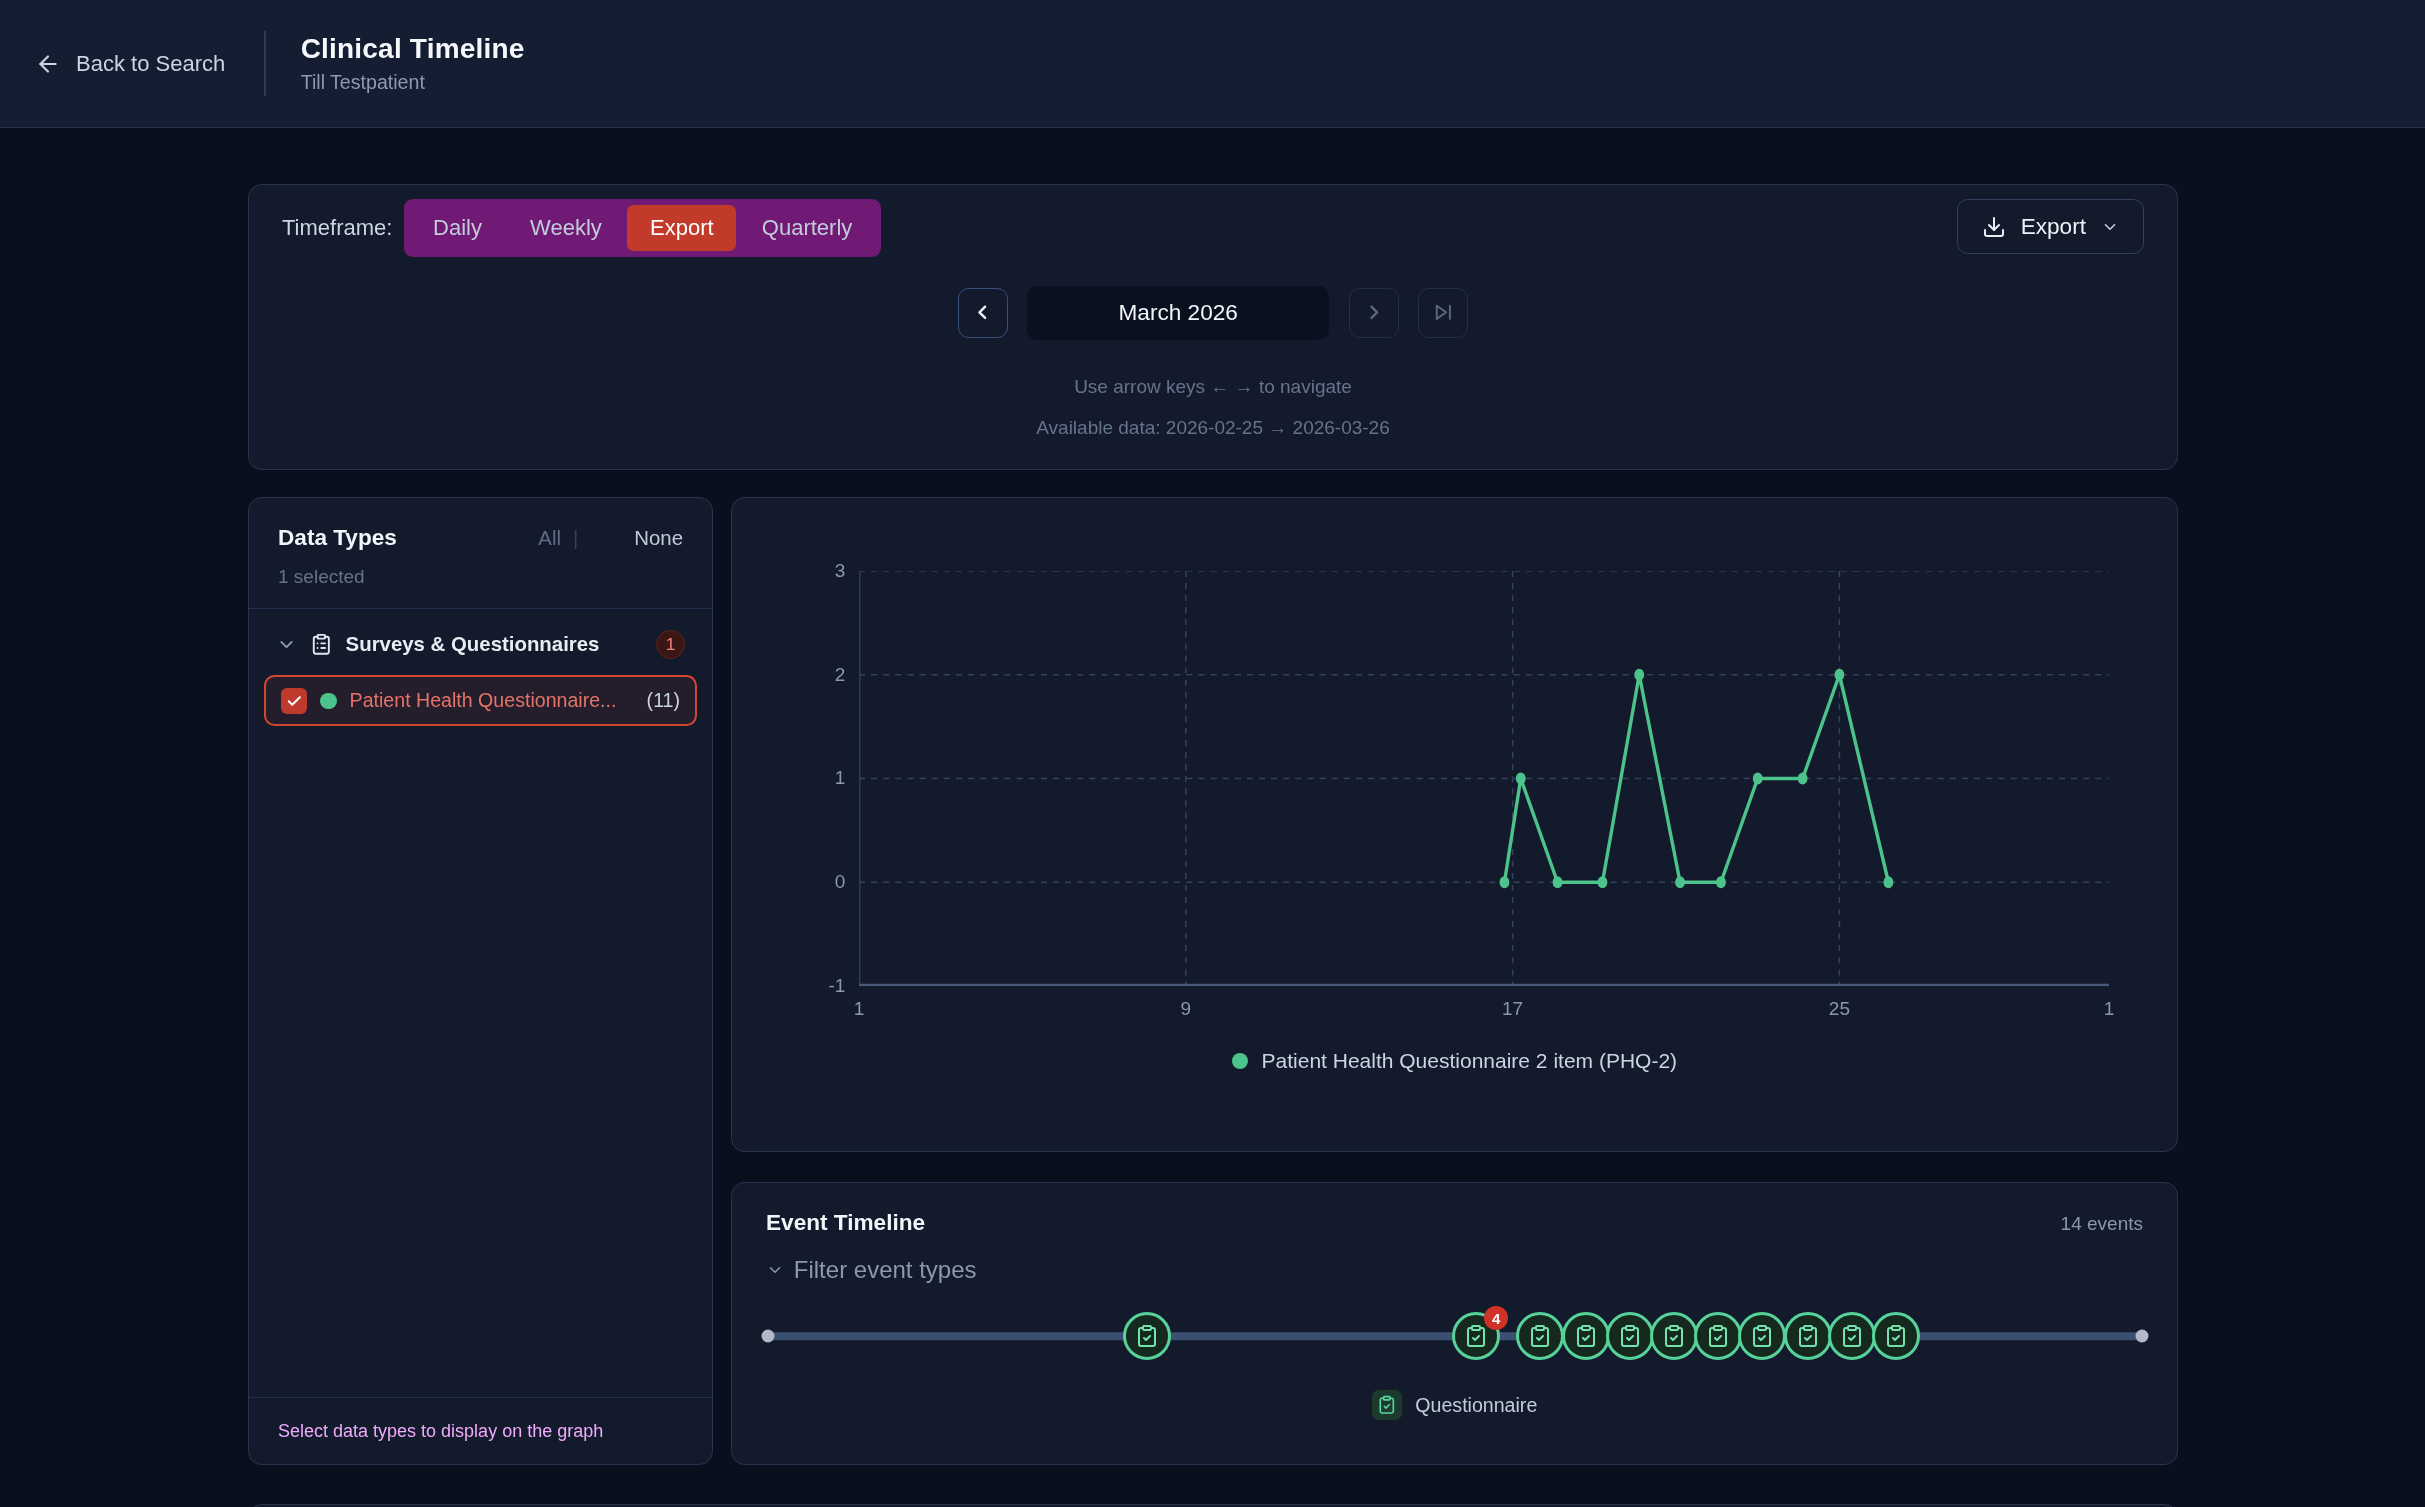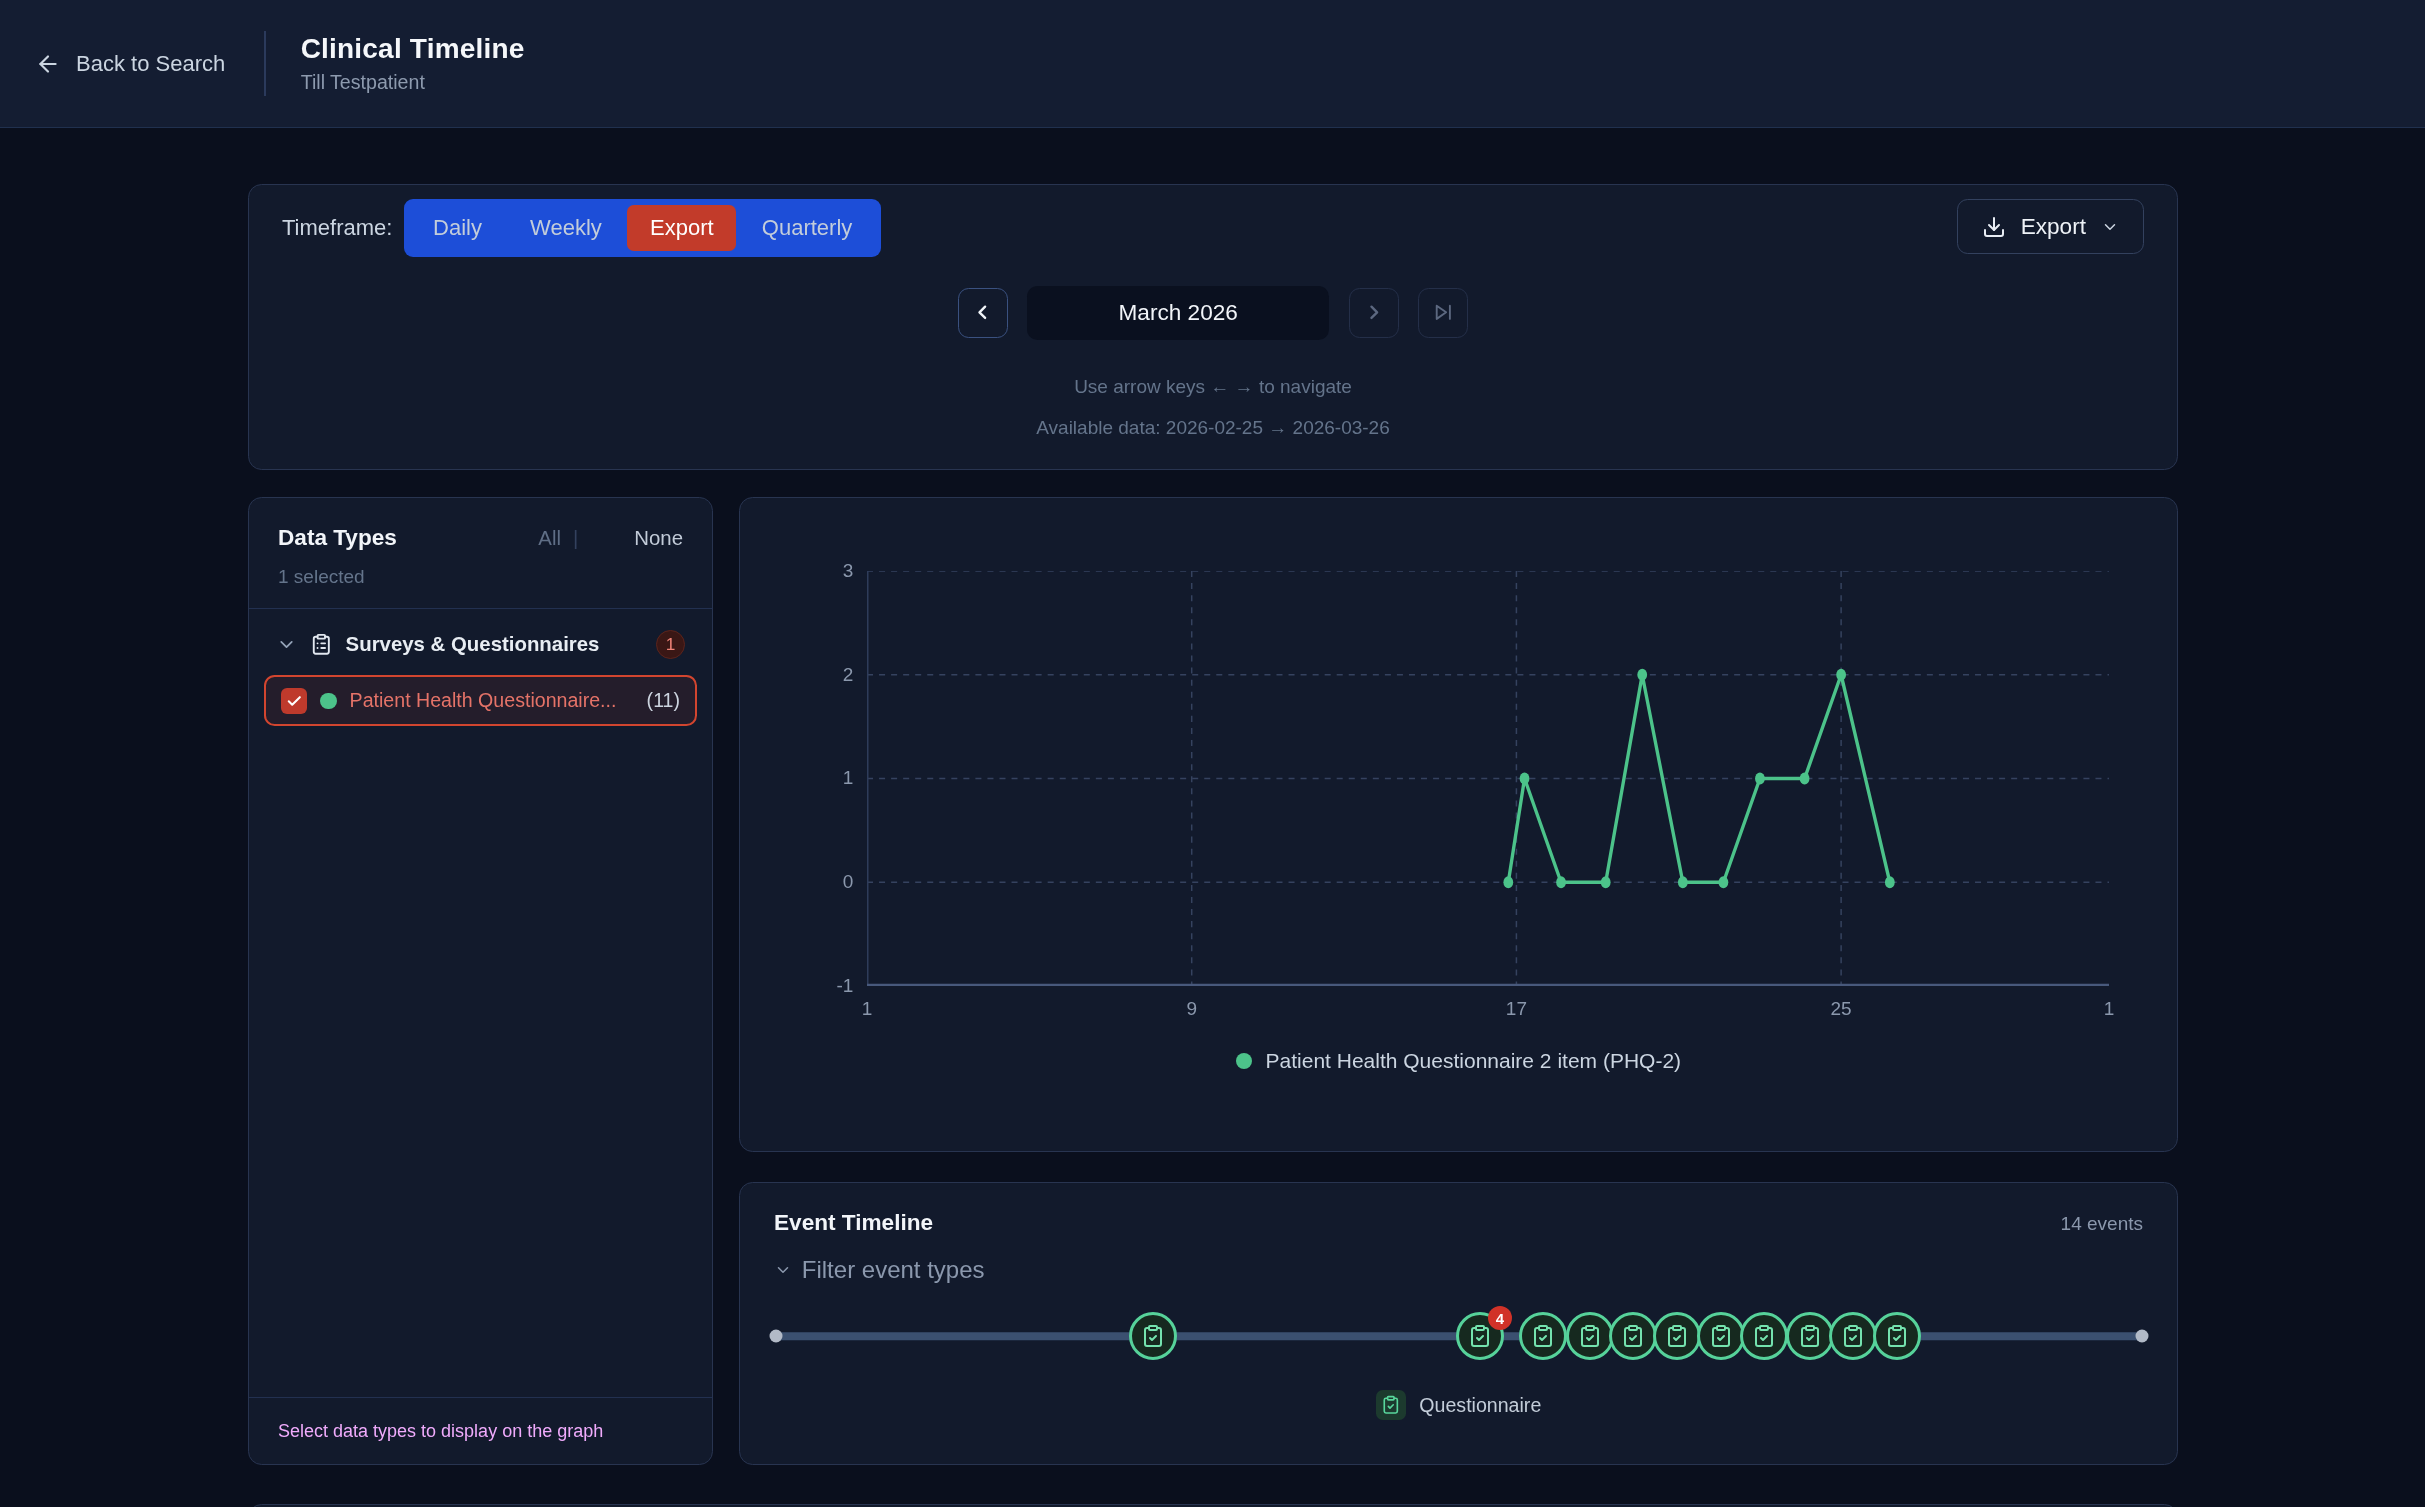--- a/index.html
+++ b/index.html
@@ -25,39 +25,39 @@
 
   
   .container-w { width:1930px; margin-left:auto; margin-right:auto; }
   .panel { background:#121a2c; border:1.5px solid #283450; border-radius:13.6px; }
 
   
   .controls { margin-top:56px; padding:14px 33px 30px 33px; }
   .ctl-row1 { display:flex; justify-content:space-between; align-items:flex-start; }
   .tf-group { display:flex; align-items:center; gap:12px; }
   .tf-label { font-size:22px; color:#cbd5e1; }
-  .segmented { background:#1d4ed8; border-radius:9px; padding:6px; display:flex; gap:3px;justify-content:center; }
+  .segmented { background:#701a75; border-radius:9px; padding:6px; display:flex; gap:3px;justify-content:center; }
   .seg-btn { font-size:22px; color:#c3cdda; padding:9.8px 22.6px; border-radius:6.8px; cursor:pointer; font-family:inherit; background:transparent; border:none; }
   .seg-btn.active { background:#c23b2a; color:#ffffff; font-weight:500; }
   .export-btn { display:flex; align-items:center; gap:15px; padding:13.6px 24px; border:1.5px solid #33415e; border-radius:10.6px; color:#eef2f7; font-size:22.6px; cursor:pointer; background:transparent; font-family:inherit; }
   .export-btn .dl { width:24px; height:24px; stroke:#e8edf4; }
   .export-btn .chev { width:18px; height:18px; stroke:#cbd5e1; }
 
   .ctl-row2 { margin-top:29px; display:flex; justify-content:center; align-items:center; gap:19.6px; }
   .nav-btn { width:50px; height:50px; border-radius:10.6px; border:1.5px solid #3a5180; background:transparent; display:flex; align-items:center; justify-content:center; cursor:pointer; }
   .nav-btn svg { width:22.6px; height:22.6px; stroke:#f1f5f9; }
   .nav-btn.disabled { border-color:#242f49; }
   .nav-btn.disabled svg { stroke:#5c6880; }
   .period-pill { width:302px; height:54px; background:#0a101f; border-radius:10.6px; display:flex; align-items:center; justify-content:center; font-size:22.6px; color:#f2f5f9; }
   .hint { text-align:center; color:#64748b; font-size:19px; }
   .hint.keys { margin-top:36px; }
   .hint.range { margin-top:19.6px; }
 
   
-  .main-row { margin-top:27px; display:flex; gap:26px; height:968px; }
+  .main-row { margin-top:27px; display:flex; gap:18px; height:968px; }
   .sidebar { width:465px; display:flex; flex-direction:column; }
   .sb-head { padding:27px 29px 0 29px; }
   .sb-head-row { display:flex; justify-content:space-between; align-items:baseline; }
   .sb-title { font-size:22.6px; font-weight:600; color:#f2f5f9; }
   .sb-links { display:flex; align-items:center; font-size:20.4px; }
   .sb-all { color:#5f6e86; cursor:pointer; }
   .sb-sep { color:#33415e; margin:0 12px; }
   .sb-none { color:#c2cbd8; cursor:pointer;margin-left:44px; }
   .sb-count { font-size:19px; color:#64748b; margin-top:15px; padding-bottom:19.6px; }
   .sb-divider { border-top:1.5px solid #223050; }

